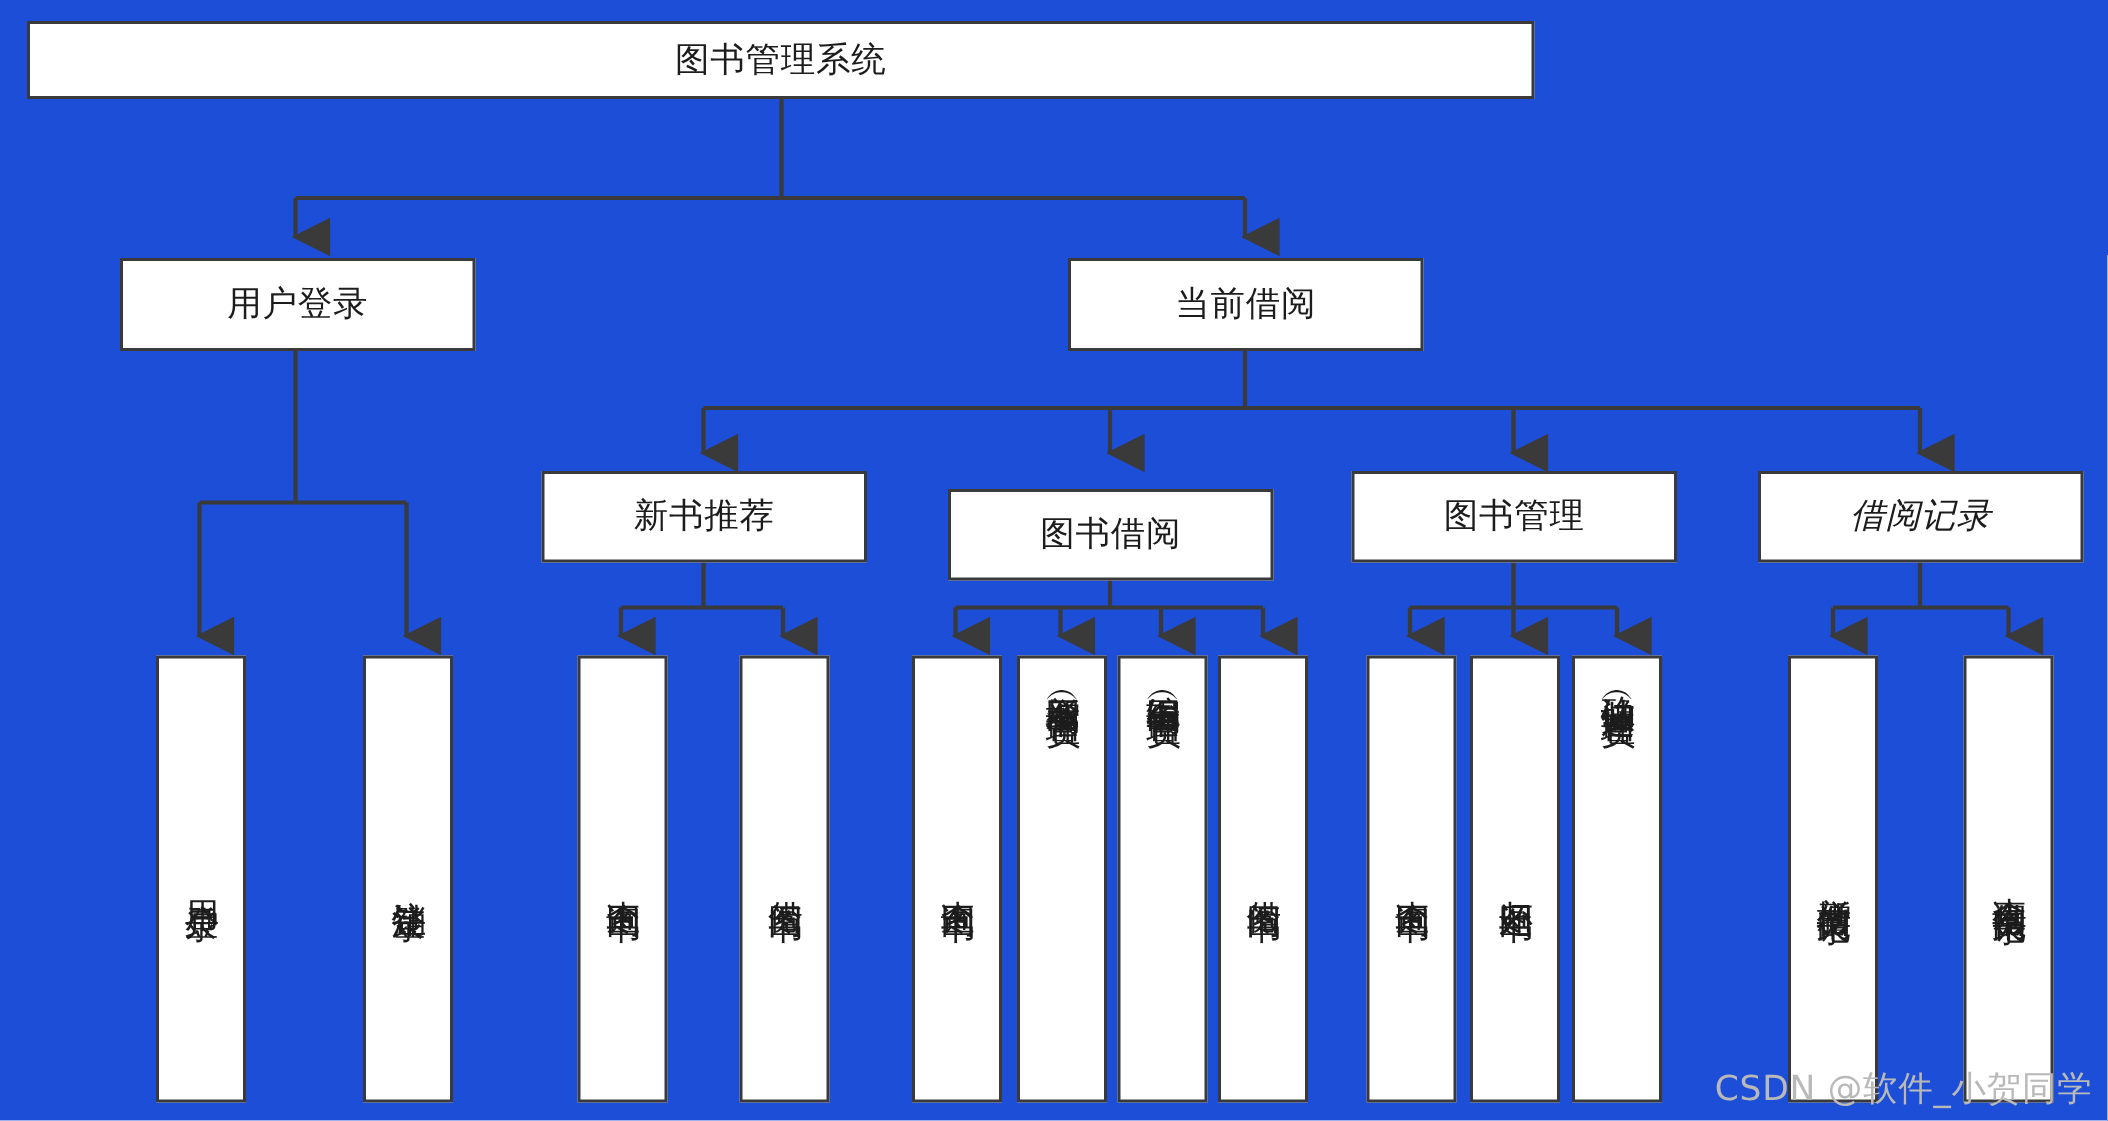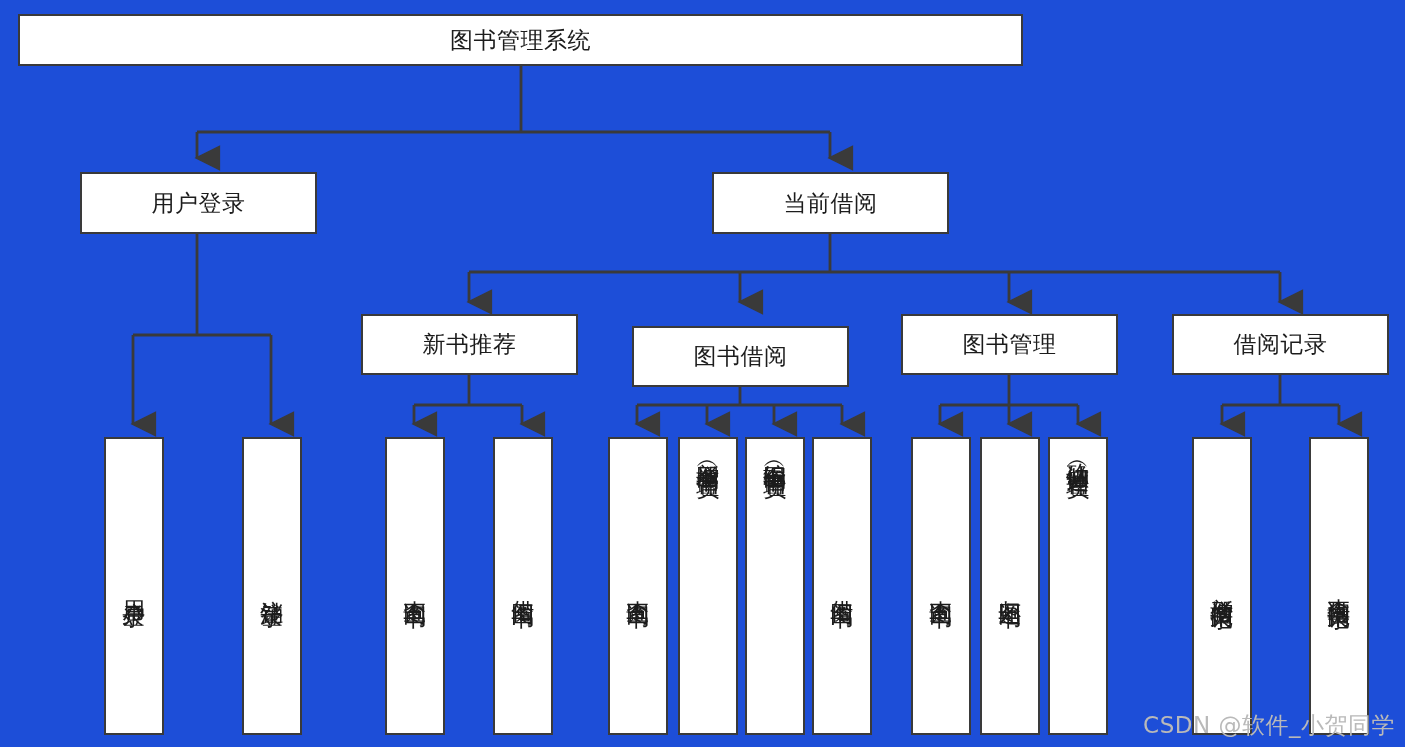--- a/index.html
+++ b/index.html
@@ -146,21 +146,21 @@
   </div>
 
   <div class="node" style="left:632px; top:326px; width:217px; height:61px;">
     <span class="node-label">图书借阅</span>
   </div>
 
   <div class="node" style="left:901px; top:314px; width:217px; height:61px;">
     <span class="node-label">图书管理</span>
   </div>
 
-  <div class="node" style="left:1172px; top:314px; width:217px; height:61px;">
+  <div class="node" style="left:1172px; top:314px; width:217px; height:61px;font-style:italic;">
     <span class="node-label">借阅记录</span>
   </div>
 
   <div class="node vertical" style="left:104px; top:437px; width:60px; height:298px;">
     <span class="vlabel">用户登录</span>
   </div>
 
   <div class="node vertical" style="left:242px; top:437px; width:60px; height:298px;">
     <span class="vlabel">注销登录</span>
   </div>

